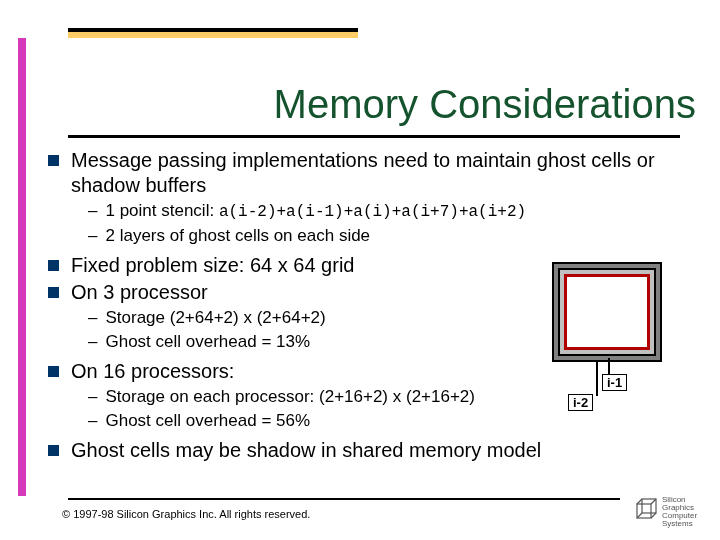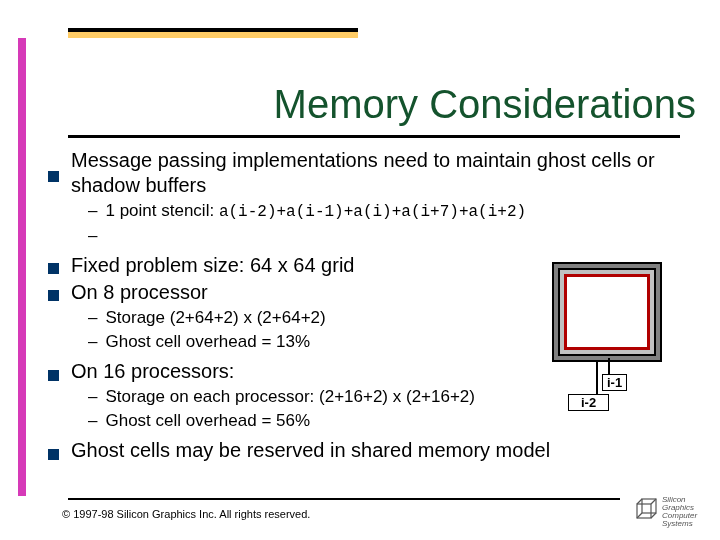--- a/index.html
+++ b/index.html
@@ -48,21 +48,21 @@
     background: #000;
   }
   .content {
     position: absolute;
     top: 148px;
     left: 48px;
     right: 18px;
   }
   .bullet-row {
     display: flex;
-    align-items: center;
+    align-items: flex-start;
     margin-bottom: 2px;
   }
   .sq {
     width: 11px;
     height: 11px;
     background: #003366;
     flex-shrink: 0;
     margin-top: 7px;
     margin-right: 12px;
   }
@@ -122,21 +122,21 @@
     position: absolute; top: 100px; left: 44px; width: 2px; height: 34px; background:#000;
   }
   .lbl1 {
     position: absolute; top: 112px; left: 50px;
     border: 1px solid #000; background: #fff; font-size: 13px;
     padding: 0 4px; font-weight: bold;
   }
   .lbl2 {
     position: absolute; top: 132px; left: 16px;
     border: 1px solid #000; background: #fff; font-size: 13px;
-    padding: 0 12px; font-weight: bold;
+    padding: 0 4px; font-weight: bold;
   }
   .footer-line {
     position: absolute;
     bottom: 40px;
     left: 68px;
     right: 100px;
     height: 2px;
     background: #000;
   }
   .copyright {
@@ -149,21 +149,21 @@
   .logo {
     position: absolute;
     bottom: 14px;
     right: 18px;
     width: 70px;
     height: 32px;
   }
   .logo .cube { position:absolute; top:2px; left:2px; }
   .logo .txt {
     position:absolute; top:2px; left:30px;
-    font-size:8px; font-style:italic; line-height:1;
+    font-size:8px; line-height:1;
     color:#555;
   }
 </style>
 </head>
 <body>
 
 <div class="top-accent"></div>
 <div class="left-stripe"></div>
 
 <div class="title">Memory Considerations</div>
@@ -177,30 +177,31 @@
   </div>
   <div class="sub-list">
     <div class="sub-row">
       <div class="dash">–</div>
       <div class="sub-text">
         <span>1 point stencil: </span><span class="mono">a(i-2)+a(i-1)+a(i)+a(i+7)+a(i+2)</span>
       </div>
     </div>
     <div class="sub-row">
       <div class="dash">–</div>
+      <div class="sub-text">2 layers of ghost cells on each side</div>
     </div>
   </div>
 
   <div class="bullet-row">
     <div class="sq"></div>
     <div class="main-text narrow">Fixed problem size: 64 x 64 grid</div>
   </div>
   <div class="bullet-row">
     <div class="sq"></div>
-    <div class="main-text narrow">On 8 processor</div>
+    <div class="main-text narrow">On 3 processor</div>
   </div>
   <div class="sub-list">
     <div class="sub-row">
       <div class="dash">–</div>
       <div class="sub-text">Storage (2+64+2) x (2+64+2)</div>
     </div>
     <div class="sub-row">
       <div class="dash">–</div>
       <div class="sub-text">Ghost cell overhead = 13%</div>
     </div>
@@ -216,21 +217,21 @@
       <div class="sub-text">Storage on each processor: (2+16+2) x (2+16+2)</div>
     </div>
     <div class="sub-row">
       <div class="dash">–</div>
       <div class="sub-text">Ghost cell overhead = 56%</div>
     </div>
   </div>
 
   <div class="bullet-row">
     <div class="sq"></div>
-    <div class="main-text">Ghost cells may be reserved in shared memory model</div>
+    <div class="main-text">Ghost cells may be shadow in shared memory model</div>
   </div>
 
 </div>
 
 <div class="diagram">
   <div class="box-outer2"></div>
   <div class="box-outer1"></div>
   <div class="box-inner"></div>
   <div class="lead1"></div>
   <div class="lead2"></div>

